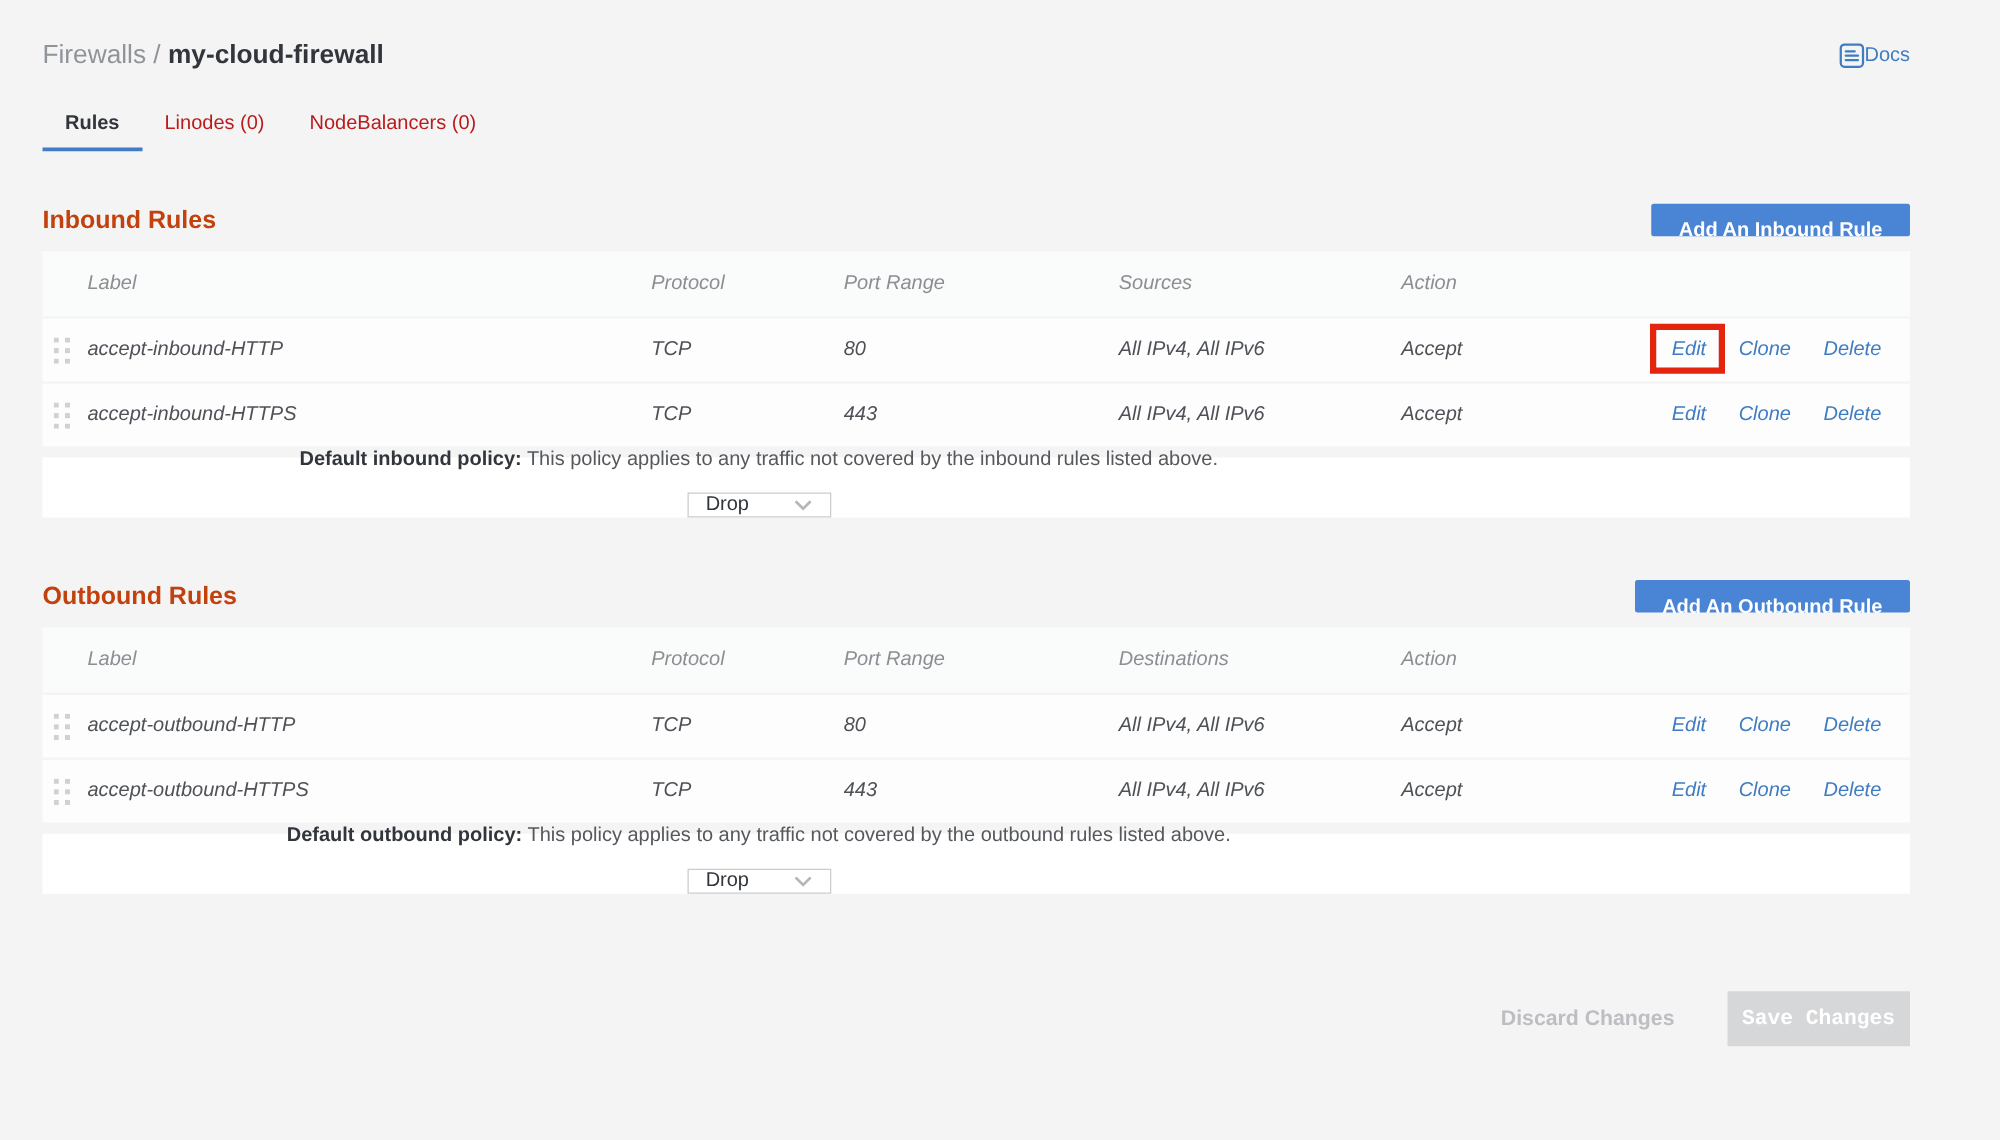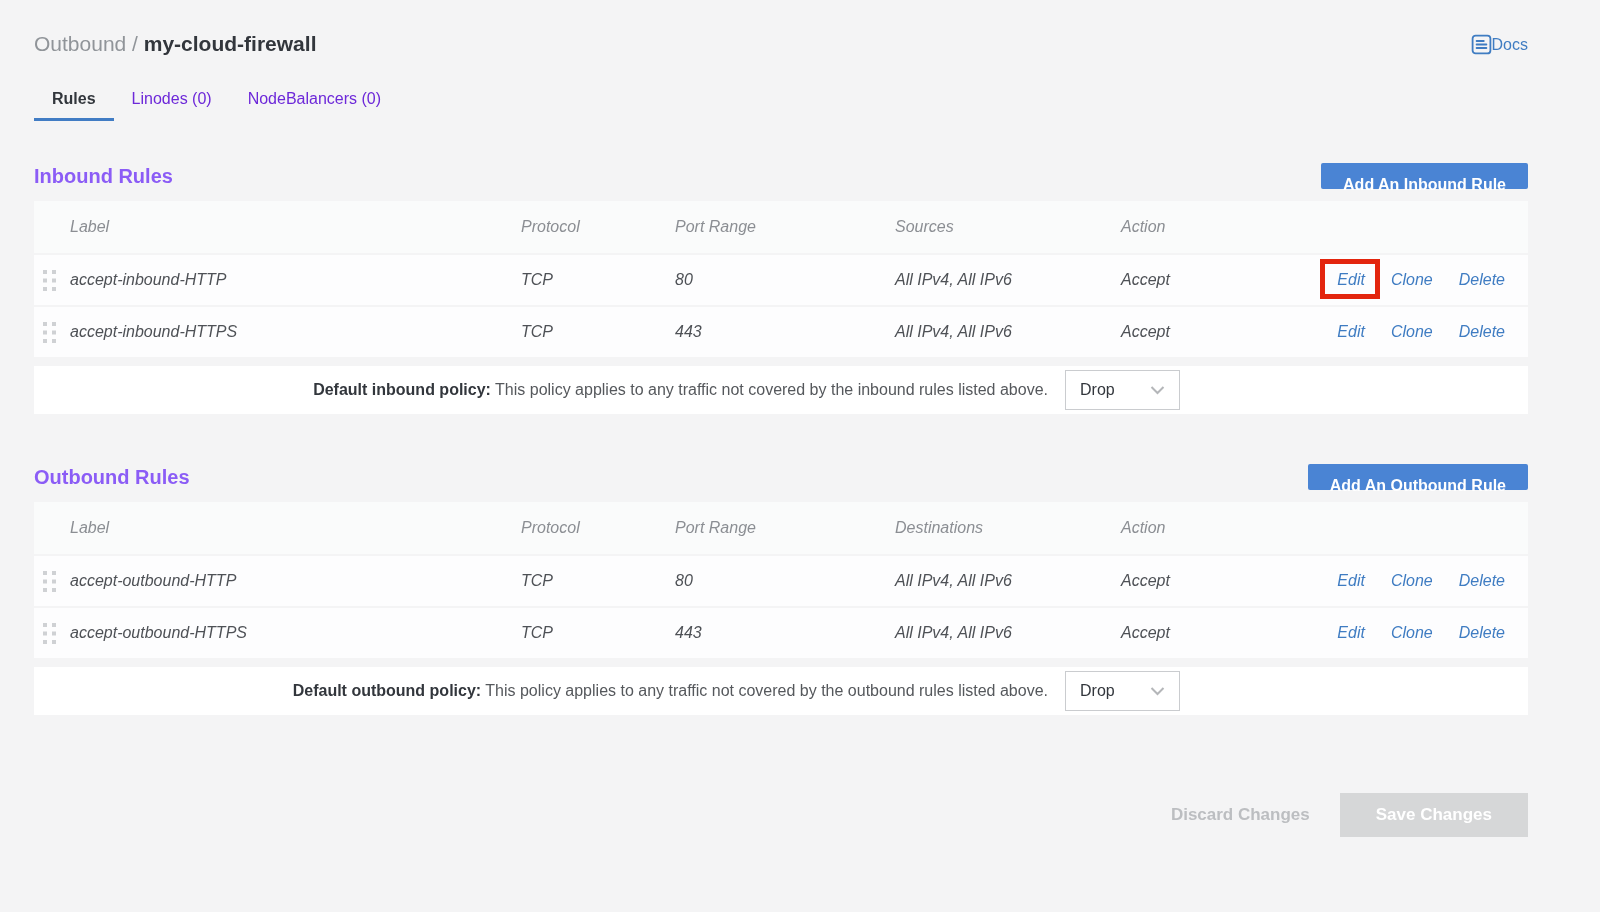--- a/index.html
+++ b/index.html
@@ -19,29 +19,29 @@
   .crumb-current { color: #32363c; font-weight: bold; }
   .docs-link {
     display: inline-flex; align-items: center; gap: 0;
     color: #3f7cc2; font-size: 16px; text-decoration: none; cursor: pointer; margin-top: 4px;
   }
 
   
   .tabs { display: flex; margin-top: 19px; }
   .tab {
     height: 44px; line-height: 44px; padding: 0 18px; font-size: 16px;
-    color: #6d28d9; cursor: pointer; border-bottom: 3px solid transparent;
+    color: #b91c1c; cursor: pointer; border-bottom: 3px solid transparent;
   }
   .tab.active { color: #32363c; font-weight: bold; border-bottom-color: #417cc4; }
 
   
   .rules-section { margin-top: 42px; }
   .rules-section.outbound { margin-top: 50px; }
   .section-head { display: flex; justify-content: space-between; align-items: center; }
-  .section-title { font-size: 20px; font-weight: bold; color: #8b5cf6; }
+  .section-title { font-size: 20px; font-weight: bold; color: #c2410c; }
   .btn-primary {
     background: #4a84d4; color: #fff; border: none; border-radius: 2px;
     font-family: inherit; font-size: 16px; font-weight: bold;
     height: 24px; padding: 13px 22px; cursor: pointer;
   }
 
   
   .rules-table { margin-top: 12px; font-style: italic; }
   .tgrid {
     display: grid;
@@ -63,53 +63,53 @@
   .edit-wrap { position: relative; display: inline-flex; }
   .hl-box {
     position: absolute; left: -17px; right: -15px; top: -12px; bottom: -10px;
     border: 5px solid #e3250e; pointer-events: none;
   }
 
   
   .policy-row {
     margin-top: 9px; background: #ffffff; height: 48px;
     display: flex; align-items: center; justify-content: flex-end;
-    gap: 17px; padding-right: 348px; font-size: 16px;
+    gap: 17px; padding-right: 348px; font-size: 16px; flex-direction: column;
   }
   .policy-text { color: #55585c; text-align: right; white-space: nowrap; }
   .policy-label { color: #32363c; font-weight: bold; }
   .policy-select {
     width: 115px; height: 40px; background: #fff; border: 1px solid #cacccf;
     display: flex; align-items: center; justify-content: space-between;
     padding: 0 14px; cursor: pointer; color: #32363c; font-size: 16px;
   }
 
   
   .footer {
     margin-top: 78px; display: flex; justify-content: flex-end;
     align-items: center; gap: 30px;
   }
   .btn-discard {
     background: transparent; border: none; color: #bcbec1;
     font-family: inherit; font-size: 17px; font-weight: 600; cursor: default;
   }
   .btn-save {
     background: #d6d7d8; border: none; color: #ffffff;
-    font-family: Liberation Sans, sans-serif; font-size: 17px; font-weight: bold;
-    height: 44px; padding: 0 36px; cursor: default;
+    font-family: Liberation Mono, monospace; font-size: 17px; font-weight: bold;
+    height: 44px; padding: 0 12px; cursor: default; margin-left: 12px;
   }
 </style>
 </head>
 <body>
 
 <div class="page">
 
   <div class="topbar">
     <div class="breadcrumb">
-      <span class="crumb-parent">Outbound</span><span class="crumb-sep"> / </span><span class="crumb-current">my-cloud-firewall</span>
+      <span class="crumb-parent">Firewalls</span><span class="crumb-sep"> / </span><span class="crumb-current">my-cloud-firewall</span>
     </div>
     <a class="docs-link">
       <span style="display:inline-flex;">
         <svg width="21" height="21" viewBox="0 0 21 21" fill="none" stroke="#3f7cc2" stroke-width="1.8" stroke-linecap="round">
           <rect x="1.6" y="1.6" width="17.8" height="17.8" rx="3"></rect>
           <path d="M5.6 7h7.2M5.6 10.5h9.8M5.6 14h9.8"></path>
         </svg>
       </span>
       <span>Docs</span>
     </a>

